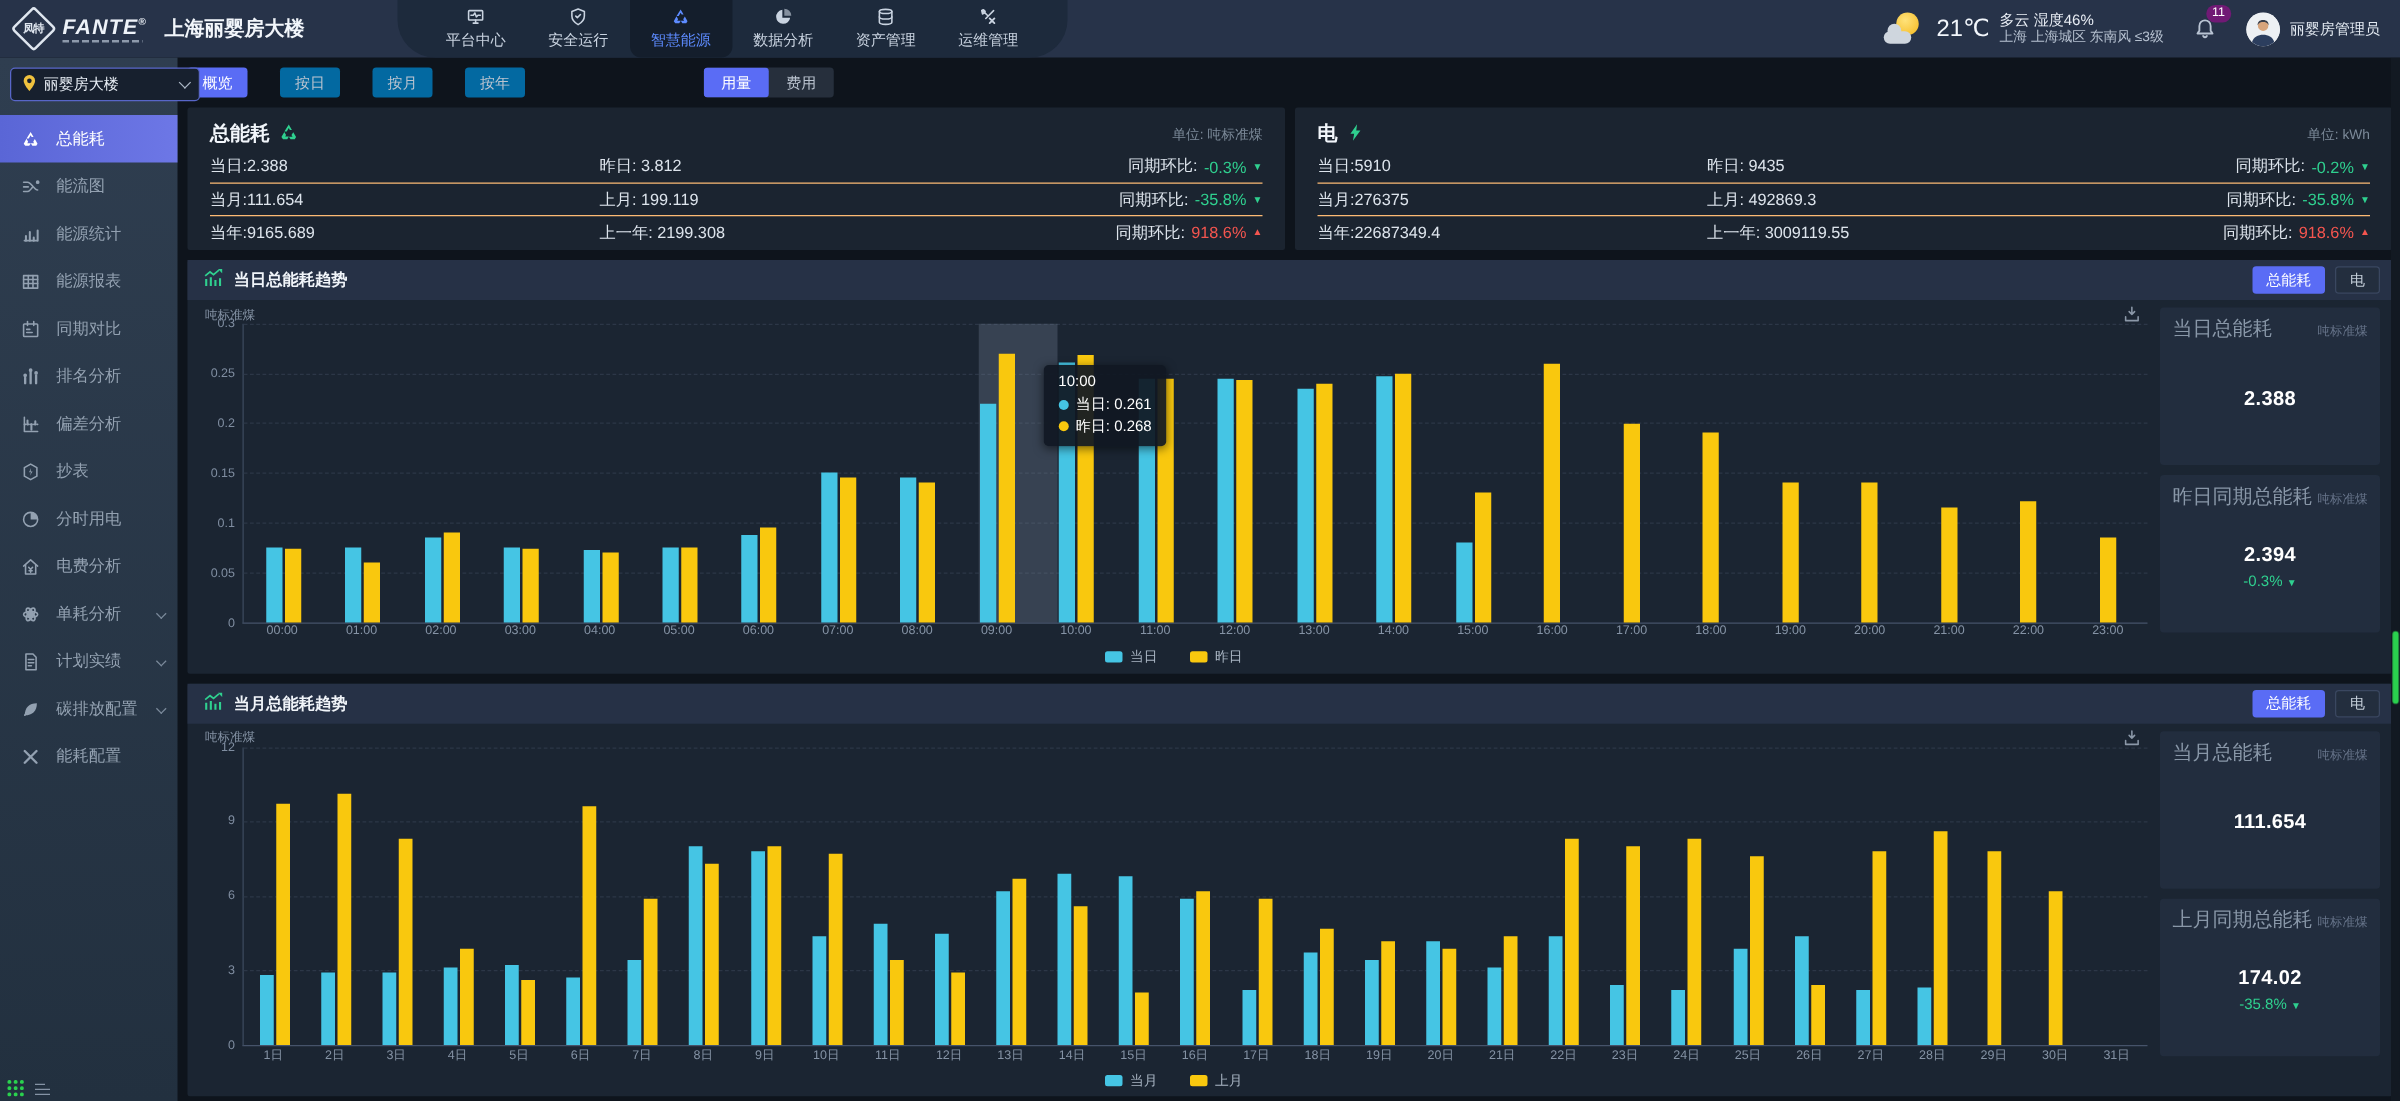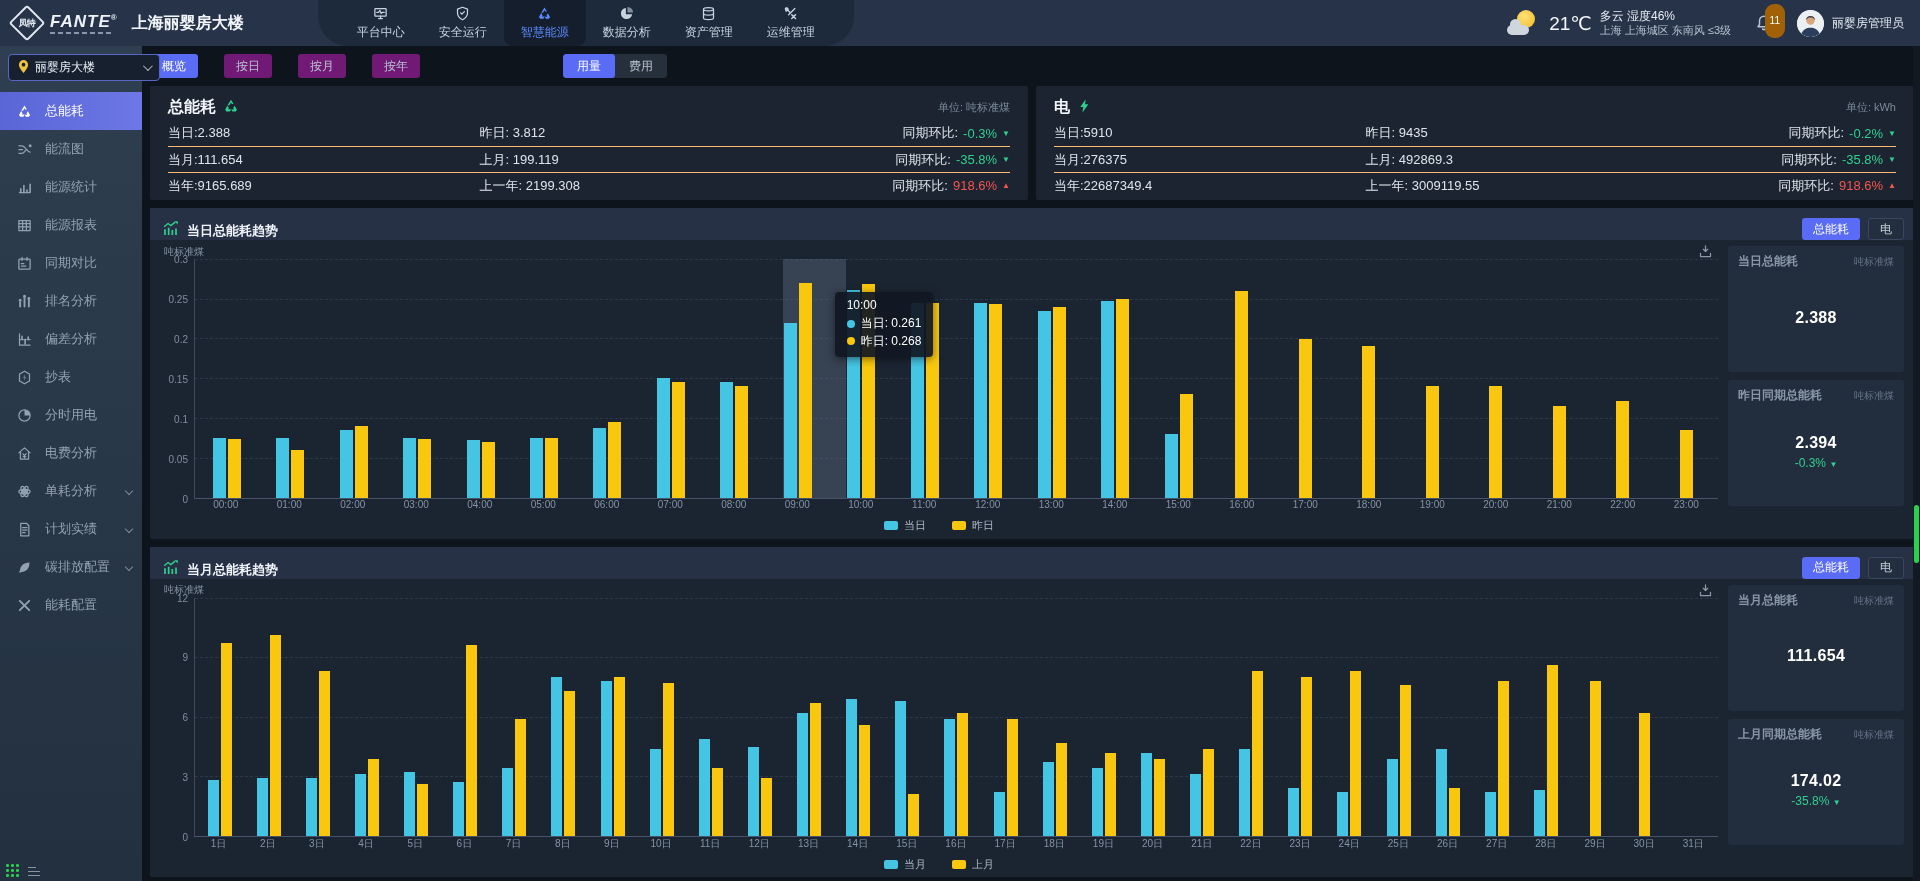--- a/index.html
+++ b/index.html
@@ -30,21 +30,21 @@
   .w-icon { position:relative; width:34px; height:26px; }
   .w-sun { position:absolute; left:10px; top:0; width:18px; height:18px; border-radius:50%; background:radial-gradient(circle at 40% 35%,#ffe27a,#f4b81e); }
   .w-cloud { position:absolute; left:0; bottom:1px; width:22px; height:10px; background:#cfd6de; border-radius:8px; }
   .w-cloud:before { content:""; position:absolute; left:3px; top:-6px; width:11px; height:11px; border-radius:50%; background:#cfd6de; }
   .w-temp { font-size:19px; color:#f2f6fb; }
   .w-lines { display:flex; flex-direction:column; line-height:1.25; }
   .w-line1 { font-size:12px; color:#e8edf4; }
   .w-line2 { font-size:11px; color:#b6c1d0; }
   .bell-wrap { position:relative; width:26px; height:30px; display:flex; align-items:center; justify-content:center; cursor:pointer; }
   .bell-wrap svg { width:18px; height:18px; color:#b9c4d3; }
-  .badge { position:absolute; top:-4px; right:-8px; background:#a16207; color:#fff; font-size:10px; border-radius:9px; padding:11px 5px; line-height:1.2; }
+  .badge { position:absolute; top:-4px; right:-8px; background:#701a75; color:#fff; font-size:10px; border-radius:9px; padding:1px 5px; line-height:1.2; }
   .user { display:flex; align-items:center; gap:8px; cursor:pointer; }
   .avatar { width:27px; height:27px; border-radius:50%; overflow:hidden; background:#eef1f4; }
   .username { font-size:12px; color:#e3eaf2; }
 
   
   .body-row { flex:1; display:flex; min-height:0; }
 
   
   .sidebar { width:142px; background:linear-gradient(180deg,#2f3e50,#22303f); position:relative; flex:none; }
   .selector { position:absolute; left:8px; top:8px; width:152px; height:27px; background:#17202e; border:1px solid #5866c8; border-radius:4px; display:flex; align-items:center; gap:6px; padding:0 9px; z-index:10; cursor:pointer; }
@@ -60,21 +60,21 @@
   .sidebar-footer { position:absolute; left:6px; bottom:4px; display:flex; align-items:flex-end; gap:9px; }
   .dots-grid { width:13px; height:13px; display:grid; grid-template-columns:repeat(3,1fr); gap:2px; cursor:pointer; }
   .dots-grid i { width:2.5px; height:2.5px; border-radius:50%; background:#2ad14e; }
   .list-icon { display:flex; flex-direction:column; gap:2.5px; cursor:pointer; padding-bottom:1px; }
   .list-icon i { width:12px; height:1.5px; background:#8593a5; display:block; }
   .list-icon i:first-child { width:8px; }
 
   
   .main { flex:1; display:flex; flex-direction:column; padding:8px 6px 4px 8px; gap:8px; min-width:0; position:relative; }
   .toolbar { display:flex; gap:9px; align-items:center; height:24px; flex:none; }
-  .tab { height:24px; padding:0 12px; display:flex; align-items:center; background:#701a75; color:#bac3cf; border-radius:3px; font-size:12px; cursor:pointer; }
+  .tab { height:24px; padding:0 12px; display:flex; align-items:center; background:#0369a1; color:#bac3cf; border-radius:3px; font-size:12px; cursor:pointer; }
   .tab.active { background:#5a6cf5; color:#fff; }
   .mode-group { margin-left:134px; display:flex; background:#262f3c; border-radius:3px; overflow:hidden; }
   .mode { height:24px; padding:0 14px; display:flex; align-items:center; color:#bac3cf; font-size:12px; cursor:pointer; }
   .mode.active { background:#5a6cf5; color:#fff; border-radius:3px; }
 
   .cards-row { display:flex; gap:8px; height:114px; flex:none; }
   .card { flex:1; background:#1b2430; border-radius:2px; padding:8px 18px 2px; display:flex; flex-direction:column; }
   .card-head { height:26px; display:flex; align-items:center; gap:7px; }
   .card-title { font-size:16px; font-weight:bold; color:#f2f6fb; }
   .card-head .cic svg { width:16px; height:16px; color:#2fd08f; }
@@ -82,21 +82,21 @@
   .card-row { height:26px; display:flex; align-items:center; font-size:13px; color:#dde4ec; }
   .card-row + .card-row { border-top:1px solid #fdba74; }
   .cr-c1 { flex:0 0 37%; }
   .cr-c2 { flex:0 0 37%; }
   .cr-c3 { flex:1; display:flex; justify-content:flex-end; align-items:center; gap:5px; }
   .ratio-val.green { color:#2fd08f; } .ratio-val.red { color:#f4554f; }
   .tri { font-size:8px; } .tri.green { color:#2fd08f; } .tri.red { color:#f4554f; }
 
   
   .panel { flex:1; background:#1b2532; border-radius:2px; display:flex; flex-direction:column; min-height:0; }
-  .panel-head { height:32px; flex:none; background:#263146; display:flex; align-items:flex-end; gap:8px; padding:0 10px 0 12px; }
+  .panel-head { height:32px; flex:none; background:#263146; display:flex; align-items:center; gap:8px; padding:0 10px 0 12px; }
   .panel-head .tic svg { width:17px; height:17px; color:#2fd08f; }
   .panel-title { font-size:13px; font-weight:bold; color:#f0f4f9; }
   .panel-btns { margin-left:auto; display:flex; gap:8px; }
   .pbtn { height:22px; padding:0 11px; display:flex; align-items:center; border-radius:3px; font-size:12px; background:#5a6cf5; color:#fff; cursor:pointer; }
   .pbtn.ghost { background:#232e3e; color:#c3cdd8; border:1px solid #3a4760; }
   .panel-body { flex:1; display:flex; gap:10px; padding:4px 8px 2px 10px; min-height:0; }
   .chart { flex:1; display:flex; flex-direction:column; min-width:0; position:relative; }
   .chart-top { height:15px; flex:none; display:flex; align-items:center; }
   .chart-ylabel { font-size:10px; color:#8593a5; margin-left:4px; }
   .dl-icon { position:absolute; right:4px; top:0; width:16px; height:16px; color:#8b98a8; cursor:pointer; }
@@ -115,21 +115,21 @@
   .tt-row { display:flex; align-items:center; gap:6px; font-size:12px; color:#fff; line-height:1.45; }
   .tt-dot { width:8px; height:8px; border-radius:50%; }
   .xlabels { height:16px; flex:none; display:flex; margin-left:34px; }
   .xlabels span { flex:1; text-align:center; font-size:10px; color:#8593a5; }
   .legend { height:22px; flex:none; display:flex; justify-content:center; align-items:center; gap:26px; }
   .legend-item { display:flex; align-items:center; gap:6px; font-size:11px; color:#aab6c4; cursor:pointer; }
   .legend-sw { width:14px; height:9px; border-radius:2px; }
   .stats { width:178px; flex:none; display:flex; flex-direction:column; gap:8px; padding:2px 2px 4px 0; }
   .sbox { flex:0 0 44%; background:#222d3e; border-radius:3px; padding:7px 10px; display:flex; flex-direction:column; }
   .sbox-head { display:flex; align-items:baseline; }
-  .sbox-label { font-size:12px; color:#8997a8;font-weight:bold; }
+  .sbox-label { font-size:16px; color:#8997a8; }
   .sbox-unit { margin-left:auto; font-size:10px; color:#67748a; }
   .sbox-mid { margin:auto; text-align:center; }
   .sbox-val { font-size:16px; font-weight:bold; color:#fff; letter-spacing:.3px; }
   .sbox-change { margin-top:4px; font-size:12px; color:#2fd08f; }
 
   .scroll-track { position:fixed; right:0; top:46px; bottom:0; width:7px; background:#121922; }
   .scroll-thumb { position:fixed; right:1px; top:505px; width:5px; height:58px; background:#2ad14e; border-radius:3px; cursor:pointer; }
 </style>
 </head>
 <body>

